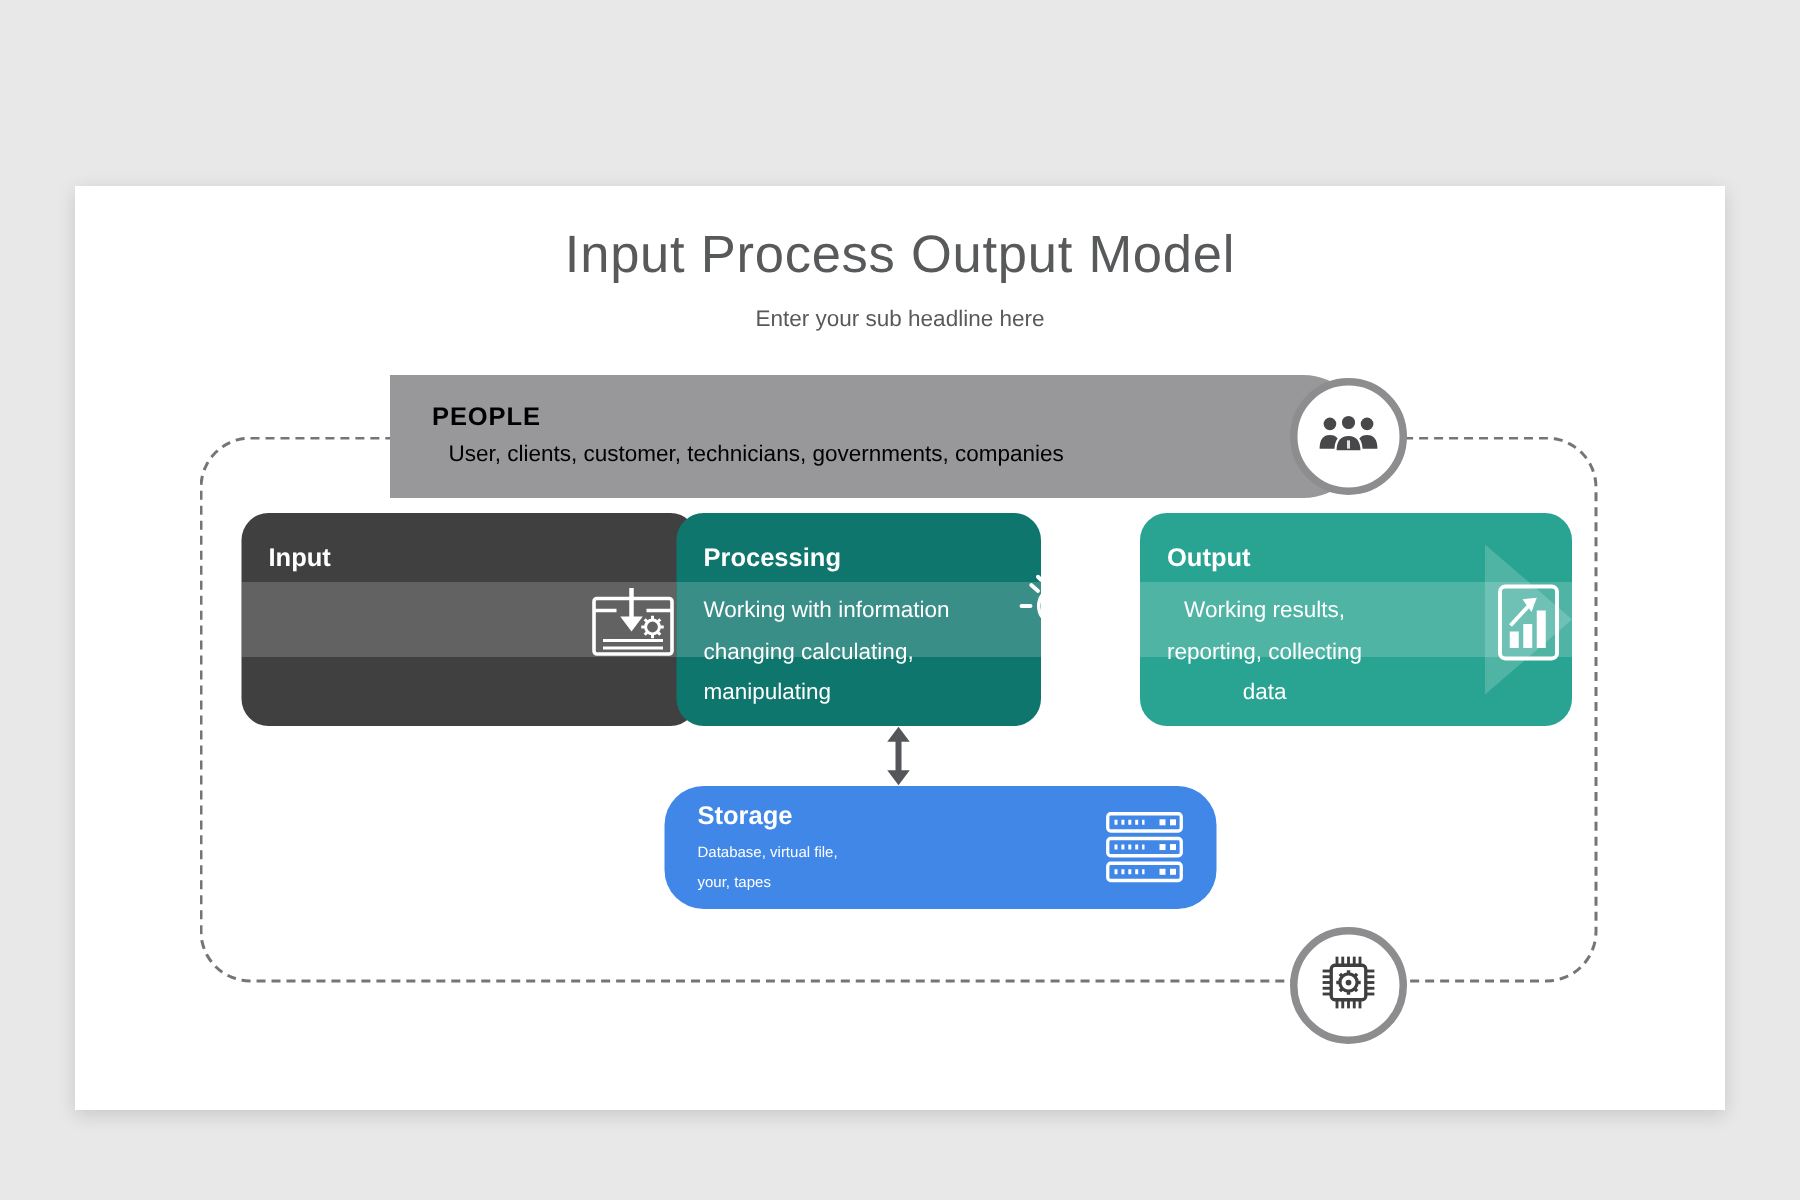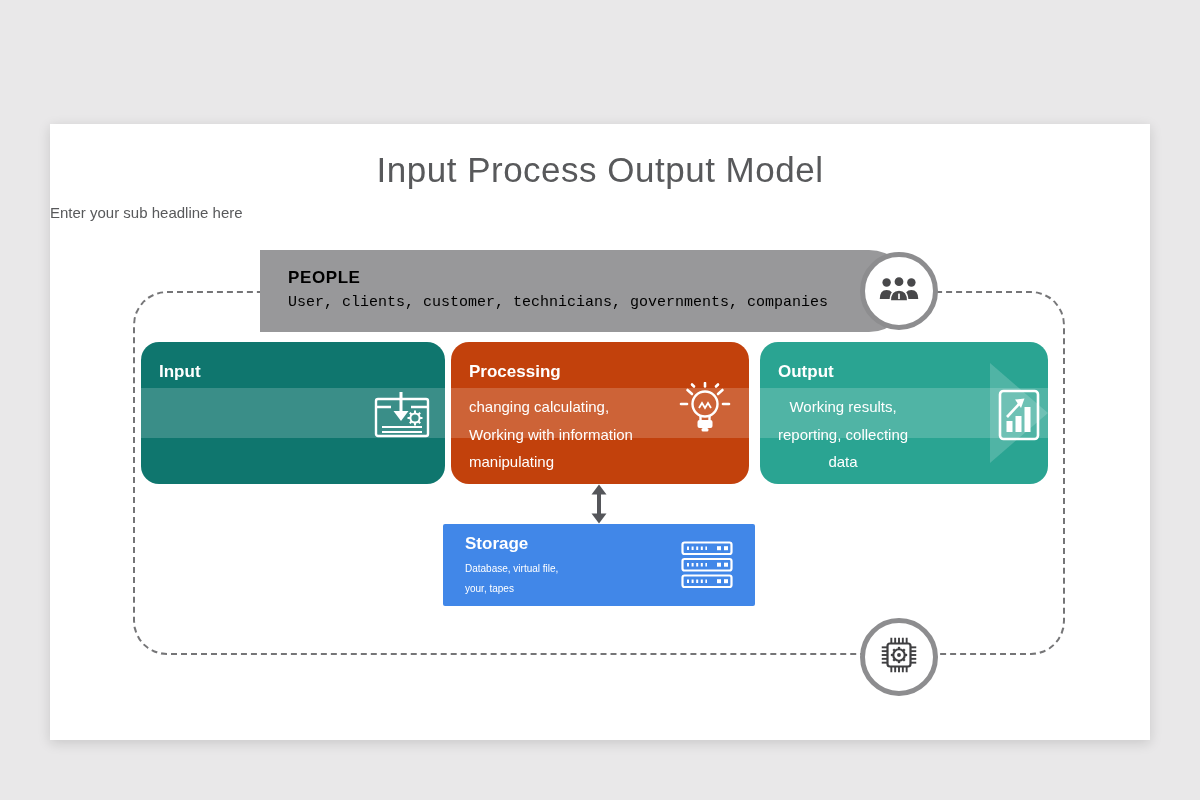--- a/index.html
+++ b/index.html
@@ -3,53 +3,53 @@
 <meta charset="utf-8">
 <style>
   * { margin:0; padding:0; box-sizing:border-box; }
   body { font-family:"Liberation Sans", sans-serif; }
   .stage { position:relative; width:1200px; height:800px; background:#e9e8e9; overflow:hidden; }
   .slide { position:absolute; left:50px; top:92px; width:1100px; height:616px; background:#ffffff;
            box-shadow:0 3px 12px rgba(0,0,0,.14);margin-top:32px; }
 
   .title { position:absolute; top:26px; left:0; width:100%; text-align:center;
            font-size:35px; font-weight:400; color:#58595b; letter-spacing:.5px; }
-  .subtitle { position:absolute; top:80px; left:0; width:100%; text-align:left;
+  .subtitle { position:absolute; top:80px; left:0; width:100%; text-align:center;
               font-size:15px; color:#58595b; }
 
   .dashed-frame { position:absolute; left:83px; top:167px; width:932px; height:364px;
                   border:2px dashed #757577; border-radius:34px; }
 
   
   .hbar { position:absolute; left:210px; width:650px; height:82px; background:#98989a;
           border-radius:0 41px 41px 0; color:#000000; }
   .hbar.people { top:126px; }
   .hbar.technology { top:492px; }
   .hbar .bar-label { position:absolute; left:28px; top:18px; font-size:17px; font-weight:bold; letter-spacing:.6px; }
-  .hbar .bar-desc  { position:absolute; left:28px; top:44px; font-size:15px;font-family:Liberation Mono, monospace; }
+  .hbar .bar-desc  { position:absolute; left:39px; top:44px; font-size:15px; }
 
   .badge { position:absolute; left:810px; width:78px; height:78px; background:#ffffff;
            border:5px solid #8d8d8f; border-radius:50%; display:flex; align-items:center; justify-content:center; }
   .badge.people { top:128px; }
   .badge.technology { top:494px; }
 
   
   .pbox { position:absolute; top:218px; height:142px; border-radius:18px; color:#fff; overflow:hidden; }
-  .pbox.input      { left:91px;  width:304px; background:#0f766e; }
-  .pbox.processing { left:401px; width:298px; background:#c2410c; }
+  .pbox.input      { left:111px;  width:304px; background:#404040; }
+  .pbox.processing { left:401px; width:243px; background:#0f766e; }
   .pbox.output     { left:710px; width:288px; background:#2aa492;text-align:center; }
   .pbox .band { position:absolute; left:0; right:0; top:46px; height:50px; background:rgba(255,255,255,.18); }
   .pbox .pbox-title { position:absolute; left:18px; top:20px; font-size:17px; font-weight:bold; }
   .pbox .pbox-desc  { position:absolute; left:18px; top:51px; font-size:15px; line-height:27.5px; }
   .pbox .pbox-icon  { position:absolute; z-index:3; }
   .arrowhead-svg { position:absolute; right:0; top:21px; z-index:2; }
 
   
-  .storage { position:absolute; left:393px; top:400px; width:312px; height:82px; background:#4187e8;
-             border-radius:2px; color:#fff; }
+  .storage { position:absolute; left:393px; top:400px; width:368px; height:82px; background:#4187e8;
+             border-radius:26px; color:#fff; }
   .storage .pbox-title { position:absolute; left:22px; top:10px; font-size:17px; font-weight:bold; }
   .storage .storage-desc { position:absolute; left:22px; top:35px; font-size:10px; line-height:19.5px; }
   .storage .storage-icon { position:absolute; right:22px; top:17px; }
 
   .updown-arrow { position:absolute; left:539px; top:360px; }
   .slide > * { z-index:2; }
   .dashed-frame { z-index:1; }
   .badge { z-index:4; }
 </style>
 </head>
@@ -107,22 +107,22 @@
           <line x1="8" y1="35" x2="48" y2="35" stroke-width="2"></line>
           <line x1="8" y1="40" x2="48" y2="40" stroke-width="2"></line>
         </svg>
       </span>
     </div>
 
     <div class="pbox processing">
       <div class="band"></div>
       <div class="pbox-title">Processing</div>
       <div class="pbox-desc">
+        <div>Working with information</div>
         <div>changing calculating,</div>
-        <div>Working with information</div>
         <div>manipulating</div>
       </div>
       <span class="pbox-icon" style="left:228px; top:40px;">
         <svg width="52" height="60" viewBox="0 0 52 60" fill="none" stroke="#ffffff" stroke-width="2.4">
           <circle cx="26" cy="22" r="12.5"></circle>
           <path d="M20,26 l3,-5 l3,5 l3,-5 l3,5" stroke-width="1.8"></path>
           <line x1="21.5" y1="33.5" x2="21.5" y2="38"></line>
           <line x1="30.5" y1="33.5" x2="30.5" y2="38"></line>
           <rect x="18.5" y="38" width="15" height="8" rx="2" fill="#ffffff" stroke="none"></rect>
           <rect x="22.5" y="46" width="7" height="3.5" rx="1.5" fill="#ffffff" stroke="none"></rect>

